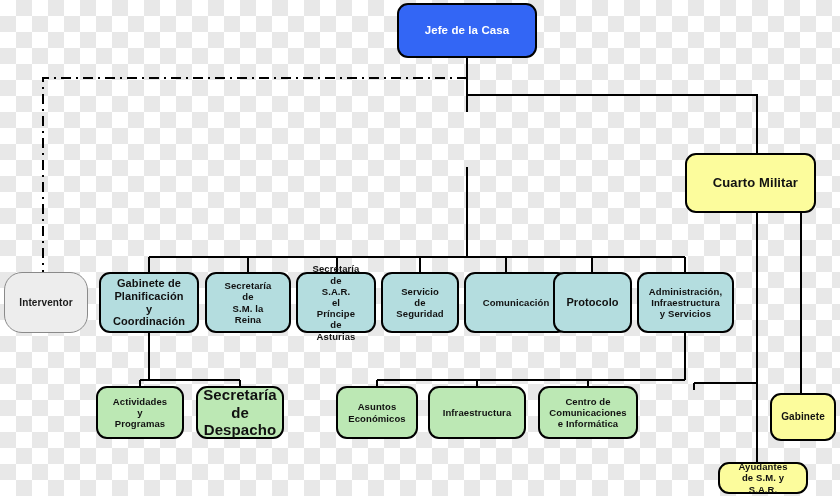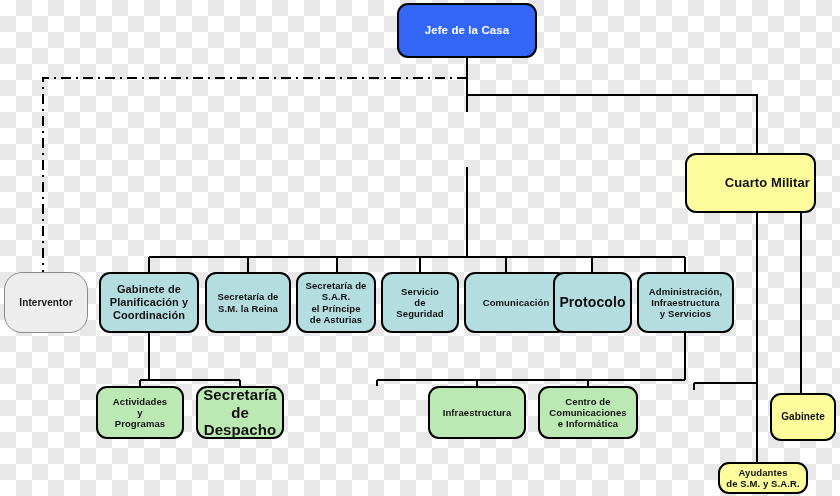--- a/index.html
+++ b/index.html
@@ -35,21 +35,21 @@
     border-radius: 11px;
     display: flex;
     align-items: center;
     justify-content: center;
     text-align: center;
     font-weight: bold;
     color: #111111;
     line-height: 1.18;
     letter-spacing: 0.1px;
     z-index: 5;
-    padding: 2px 4px;
+    padding: 2px 16px;
     white-space: pre-line;
   }
   .n-root  { background: #3366F5; color: #ffffff; }
   .n-teal  { background: #B4DDDF; }
   .n-green { background: #BCE8B4; }
   .n-yellow{ background: #FCFC9C; }
   .n-gray  {
     background: #EDEDED;
     border: 1.5px solid #8A8A8A;
     border-radius: 18px;
@@ -138,21 +138,21 @@
   <div class="node n-teal" style="left:381px; top:272px; width:78px; height:61px; font-size:9.5px;">
     <span>Servicio
 de
 Seguridad</span>
   </div>
 
   <div class="node n-teal" style="left:464px; top:272px; width:104px; height:61px; font-size:9.5px;">
     <span>Comunicación</span>
   </div>
 
-  <div class="node n-teal" style="left:553px; top:272px; width:79px; height:61px; font-size:14px;text-align:center;">
+  <div class="node n-teal" style="left:553px; top:272px; width:79px; height:61px; font-size:11px;text-align:center;">
     <span>Protocolo</span>
   </div>
 
   <div class="node n-teal" style="left:637px; top:272px; width:97px; height:61px; font-size:9.5px;">
     <span>Administración,
 Infraestructura
 y Servicios</span>
   </div>
 
   <div class="node n-green" style="left:96px; top:386px; width:88px; height:53px; font-size:9.5px;">
@@ -160,20 +160,24 @@
 y
 Programas</span>
   </div>
 
   <div class="node n-green" style="left:196px; top:386px; width:88px; height:53px; font-size:15px;border-radius:11px;">
     <span>Secretaría
 de
 Despacho</span>
   </div>
 
+  <div class="node n-green" style="left:336px; top:386px; width:82px; height:53px; font-size:9.5px;">
+    <span>Asuntos
+Económicos</span>
+  </div>
 
   <div class="node n-green" style="left:428px; top:386px; width:98px; height:53px; font-size:9.5px;">
     <span>Infraestructura</span>
   </div>
 
   <div class="node n-green" style="left:538px; top:386px; width:100px; height:53px; font-size:9.5px;">
     <span>Centro de
 Comunicaciones
 e Informática</span>
   </div>

